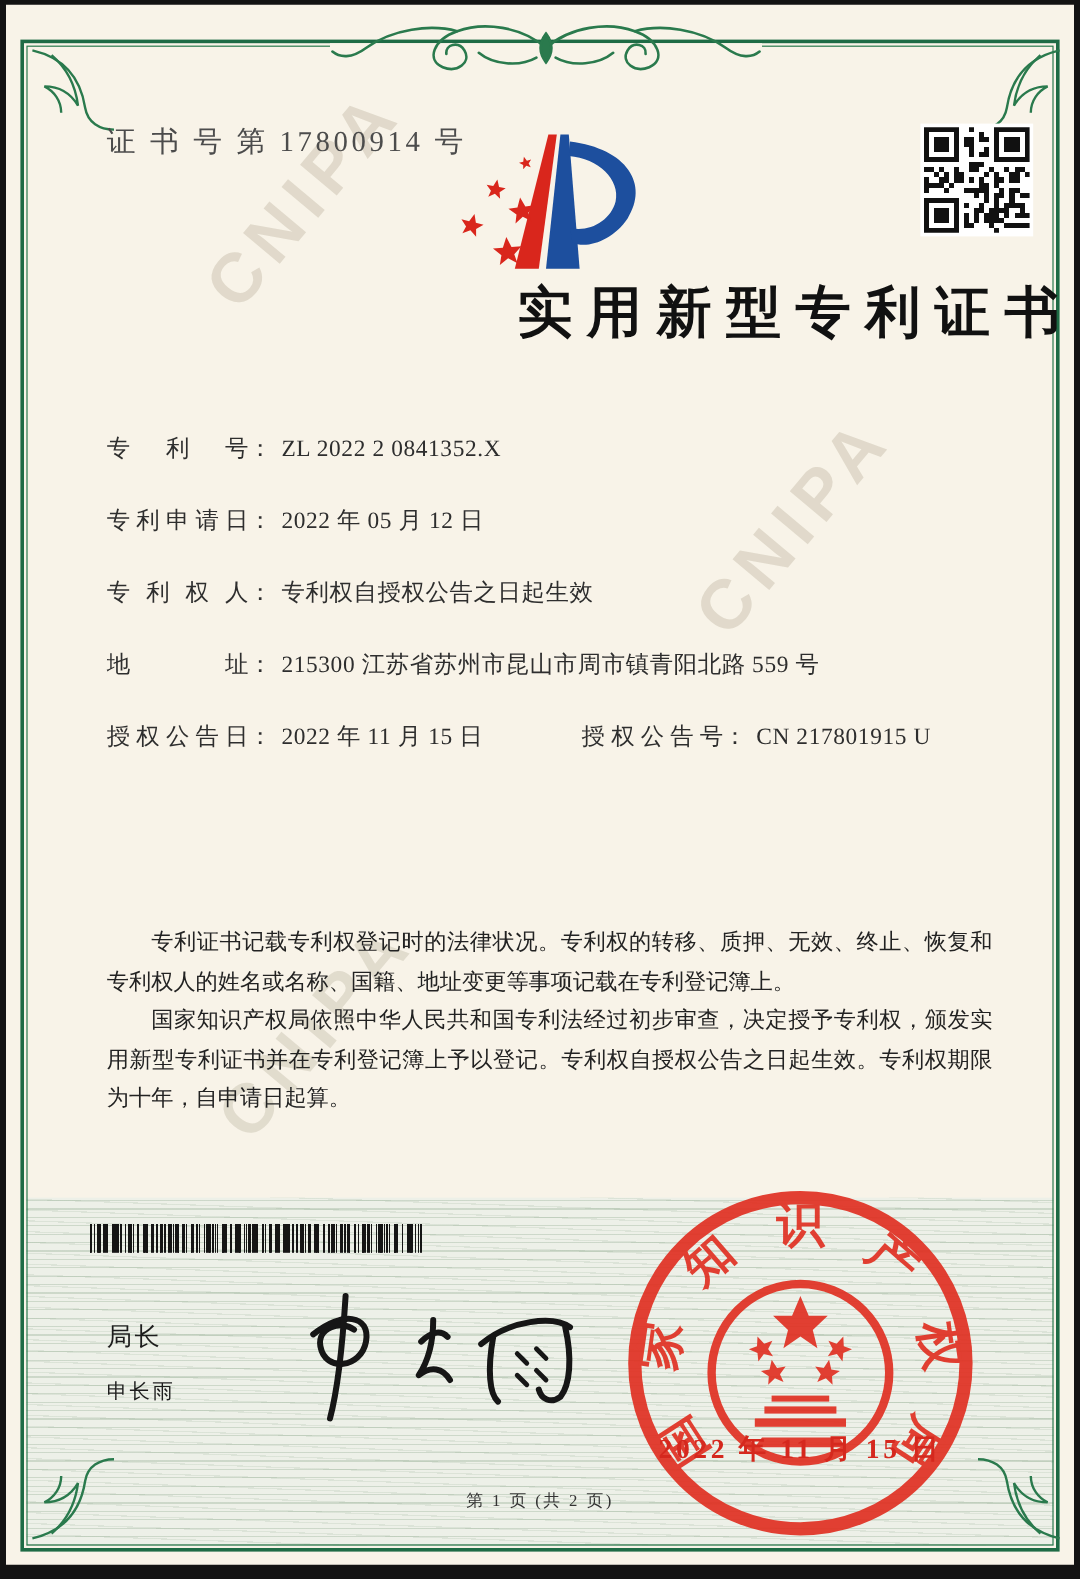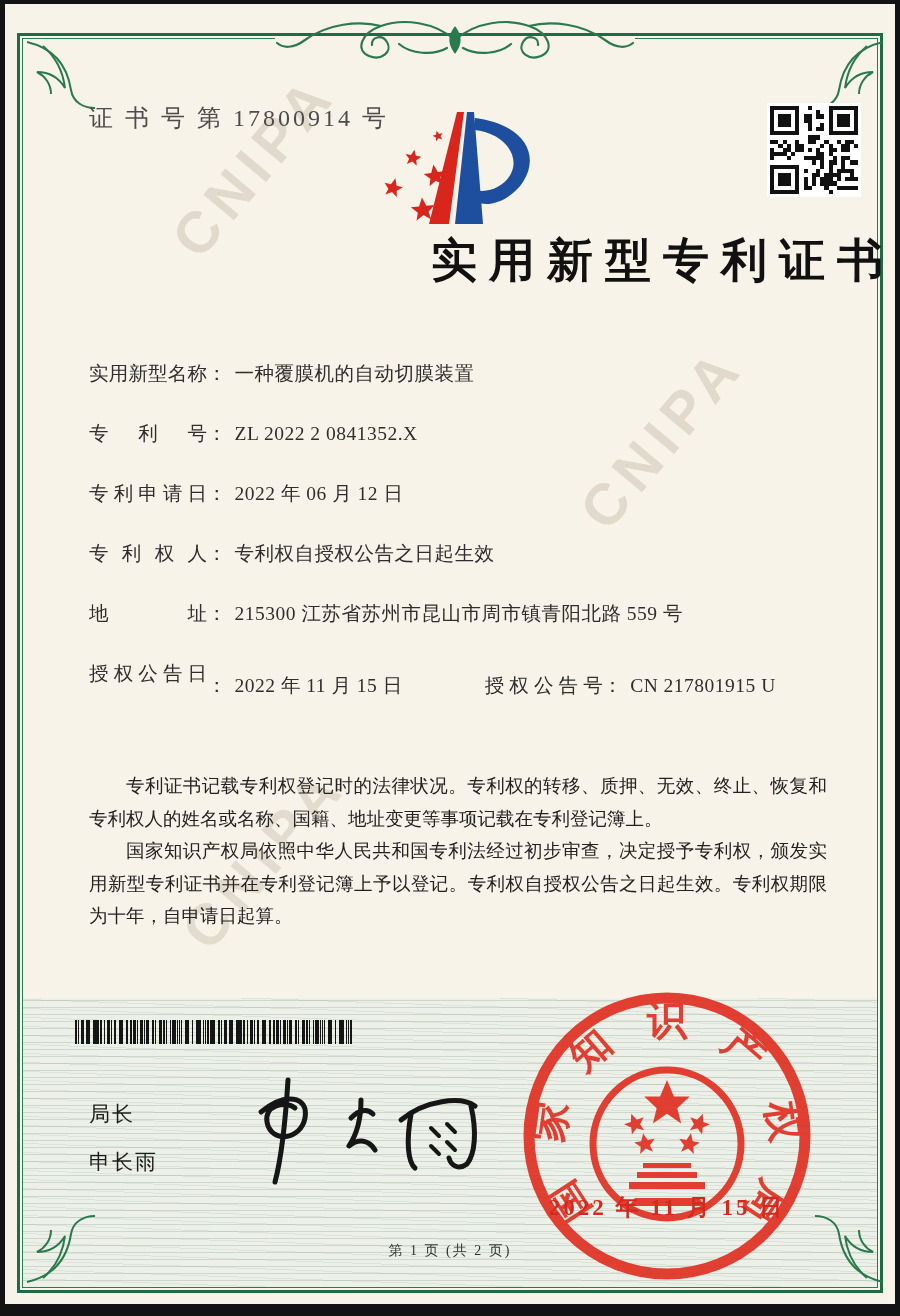--- a/index.html
+++ b/index.html
@@ -29,33 +29,33 @@
   .qr{position:absolute;left:762px;top:99px;background:#fff;padding:3px;}
   .title{position:absolute;left:0;right:0;top:226px;text-align:right;
          font-size:46px;font-weight:bold;letter-spacing:12px;color:#111;}
   
   .fields{position:absolute;left:84px;top:356px;width:740px;}
   .frow{height:60px;font-size:19.5px;color:#2e2e2e;white-space:nowrap;}
   .flabel{display:inline-block;width:118px;text-align:justify;text-align-last:justify;
           vertical-align:top;color:#2e2e2e;}
   .fcolon{display:inline-block;margin-right:8px;}
   .fvalue{letter-spacing:.5px;}
-  .grant-right{display:inline-block;margin-left:82px;margin-top:12px;}
+  .grant-right{display:inline-block;margin-left:82px;}
   
   .paras{position:absolute;left:84px;top:766px;width:738px;font-size:18.5px;
          line-height:32.5px;color:#222;text-align:justify;}
   .paras p{margin:0;text-indent:2em;}
   
   .barcode{position:absolute;left:70px;top:1016px;width:277px;height:24px;
     background-image:
       repeating-linear-gradient(90deg,#151515 0 2px,transparent 2px 3px,#151515 3px 4px,transparent 4px 7px,#151515 7px 8px,transparent 8px 11px),
       repeating-linear-gradient(90deg,#151515 0 1px,transparent 1px 6px,#151515 6px 9px,transparent 9px 13px);}
   
   .sig-title{position:absolute;left:84px;top:1096px;font-size:21px;color:#1c1c1c;letter-spacing:2px;text-align:right;}
-  .sig-name{position:absolute;left:84px;top:1144px;font-size:21px;color:#1c1c1c;letter-spacing:2px;}
+  .sig-name{position:absolute;left:84px;top:1144px;font-size:17px;color:#1c1c1c;letter-spacing:2px;}
   .autograph{position:absolute;left:228px;top:1066px;}
   
   .seal{position:absolute;left:512px;top:982px;width:300px;height:300px;}
   .seal svg text{font-family:"Liberation Serif","DejaVu Serif",serif;font-weight:bold;}
   .seal-date{position:absolute;left:530px;top:1188px;width:264px;text-align:center;
              font-size:23px;font-weight:bold;color:#d5281e;letter-spacing:3px;z-index:4;}
   .footer{position:absolute;left:0;right:0;top:1238px;text-align:center;
           font-size:14px;color:#333;letter-spacing:2px;}
   .orn{position:absolute;z-index:3;pointer-events:none;}
 </style>
@@ -259,27 +259,24 @@
             <rect x="20" y="19" width="1" height="1"></rect>
             <rect x="14" y="20" width="1" height="1"></rect>
           </g>
       </g>
     </svg>
 
     <div class="title">实用新型专利证书</div>
 
     <div class="fields">
       <div class="frow">
-        <span class="flabel">实用新型名称</span><span class="fcolon">：</span><span class="fvalue">一种覆膜机的自动切膜装置</span>
-      </div>
-      <div class="frow">
         <span class="flabel">专利号</span><span class="fcolon">：</span><span class="fvalue">ZL 2022 2 0841352.X</span>
       </div>
       <div class="frow">
-        <span class="flabel">专利申请日</span><span class="fcolon">：</span><span class="fvalue">2022 年 06 月 12 日</span>
+        <span class="flabel">专利申请日</span><span class="fcolon">：</span><span class="fvalue">2022 年 05 月 12 日</span>
       </div>
       <div class="frow">
         <span class="flabel">专利权人</span><span class="fcolon">：</span><span class="fvalue">专利权自授权公告之日起生效</span>
       </div>
       <div class="frow">
         <span class="flabel">地址</span><span class="fcolon">：</span><span class="fvalue">215300 江苏省苏州市昆山市周市镇青阳北路 559 号</span>
       </div>
       <div class="frow">
         <span class="flabel">授权公告日</span><span class="fcolon">：</span><span class="fvalue">2022 年 11 月 15 日</span><span class="grant-right"><span class="flabel">授权公告号</span><span class="fcolon">：</span><span class="fvalue">CN 217801915 U</span></span>
       </div>

